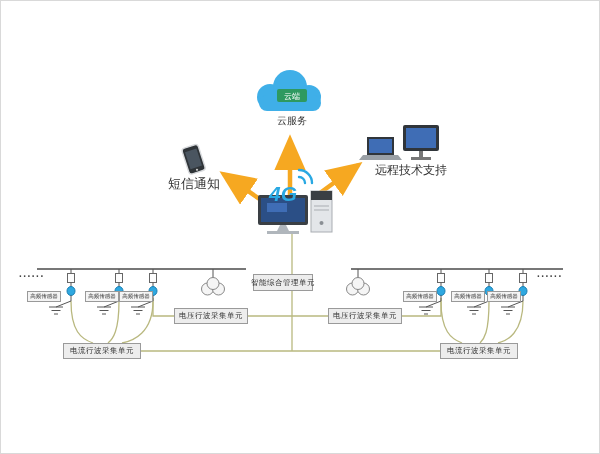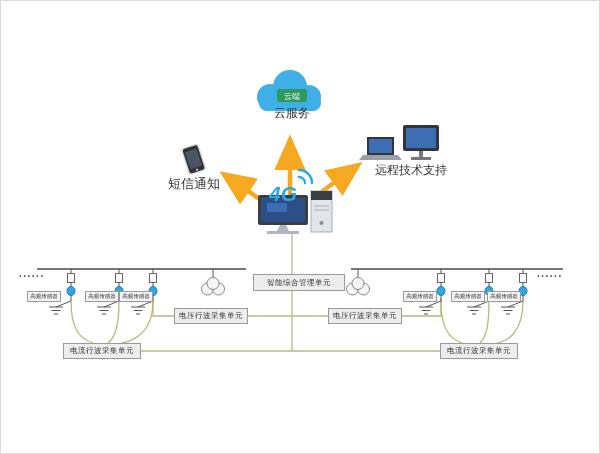--- a/index.html
+++ b/index.html
@@ -179,28 +179,28 @@
       <path d="M362,154 L397,154 L401,159 L358,159 Z" fill="#9aa0a6"></path>
     </g>
     <g>
       <rect x="402" y="124" width="36" height="26" rx="2" fill="#30353a"></rect>
       <rect x="405" y="127" width="30" height="20" fill="#3f6db5"></rect>
       <rect x="418" y="150" width="4" height="6" fill="#777"></rect>
       <rect x="410" y="156" width="20" height="3" fill="#777"></rect>
     </g>
   </svg>
 
-  <div class="label" style="left:259px;top:106px;width:64px;height:12px;font-size:12px;">云服务</div>
+  <div class="label" style="left:259px;top:114px;width:64px;height:12px;font-size:10px;">云服务</div>
   <div class="label" style="left:161px;top:177px;width:64px;height:11px;font-size:13px;">短信通知</div>
   <div class="label" style="left:374px;top:164px;width:72px;height:11px;font-size:12px;">远程技术支持</div>
 
   <div class="label dots" style="left:18px;top:266px;width:40px;height:12px;">......</div>
   <div class="label dots" style="left:536px;top:266px;width:40px;height:12px;">......</div>
 
-  <div class="unit-box" style="left:252px;top:273px;width:92px;height:17px;">智能综合管理单元</div>
+  <div class="unit-box" style="left:252px;top:273px;width:60px;height:17px;">智能综合管理单元</div>
   <div class="unit-box" style="left:173px;top:307px;width:74px;height:16px;">电压行波采集单元</div>
   <div class="unit-box" style="left:327px;top:307px;width:74px;height:16px;">电压行波采集单元</div>
   <div class="unit-box" style="left:62px;top:342px;width:78px;height:16px;">电流行波采集单元</div>
   <div class="unit-box" style="left:439px;top:342px;width:78px;height:16px;">电流行波采集单元</div>
 
   <div class="sensor-box" style="left:26px;top:290px;width:34px;height:11px;">高频传感器</div>
   <div class="sensor-box" style="left:84px;top:290px;width:34px;height:11px;">高频传感器</div>
   <div class="sensor-box" style="left:118px;top:290px;width:34px;height:11px;">高频传感器</div>
   <div class="sensor-box" style="left:402px;top:290px;width:34px;height:11px;">高频传感器</div>
   <div class="sensor-box" style="left:450px;top:290px;width:34px;height:11px;">高频传感器</div>

